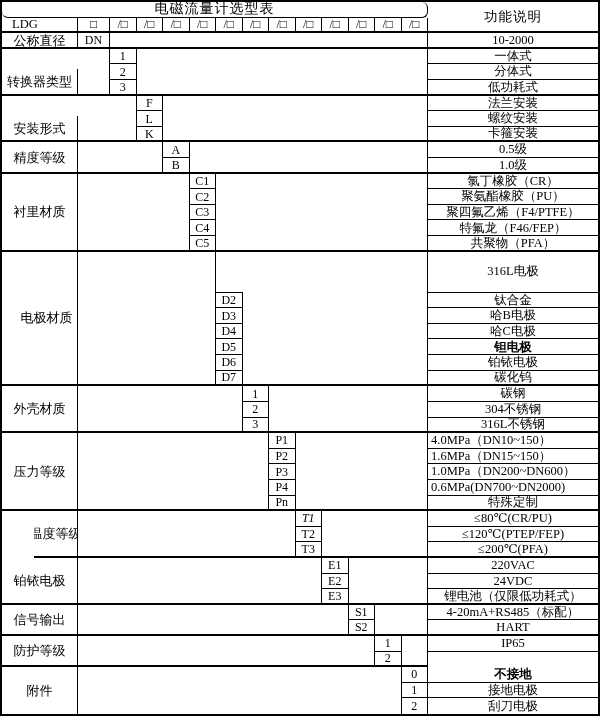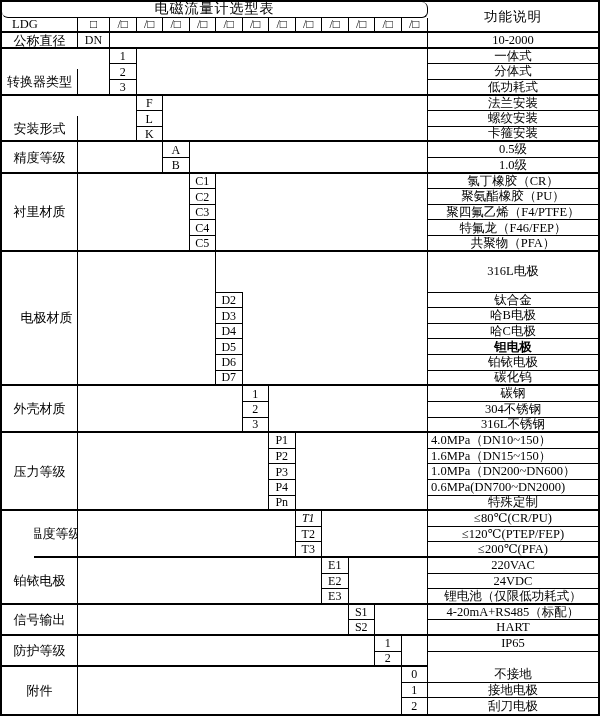--- a/index.html
+++ b/index.html
@@ -164,18 +164,18 @@
     <div class="cell gb" style="grid-area: 38 / 13 / 40 / 15;"></div>
     <div class="cell gb lbl" style="grid-area: 40 / 1 / 42;">防护等级</div>
     <div class="cell gb" style="grid-area: 40 / 2 / 42 / 13;"></div>
     <div class="cell code" style="grid-area: 40 / 13;">1</div>
     <div class="cell noR" style="grid-area: 40 / 15;">IP65</div>
     <div class="cell gb code" style="grid-area: 41 / 13;">2</div>
     <div class="cell gb" style="grid-area: 40 / 14 / 42 / 15;"></div>
     <div class="cell noB lbl" style="grid-area: 42 / 1 / 45;">附件</div>
     <div class="cell noB" style="grid-area: 42 / 2 / 45 / 14;"></div>
     <div class="cell code" style="grid-area: 42 / 14;">0</div>
-    <div class="cell noR" style="grid-area: 42 / 15;">不接地</div>
+    <div class="cell noR" style="grid-area: 42 / 15; font-weight: bold;">不接地</div>
     <div class="cell code" style="grid-area: 43 / 14;">1</div>
     <div class="cell noR" style="grid-area: 43 / 15;">接地电极</div>
     <div class="cell noB code" style="grid-area: 44 / 14;">2</div>
     <div class="cell noB noR" style="grid-area: 44 / 15;">刮刀电极</div>
   </div>
 
 </body></html>

